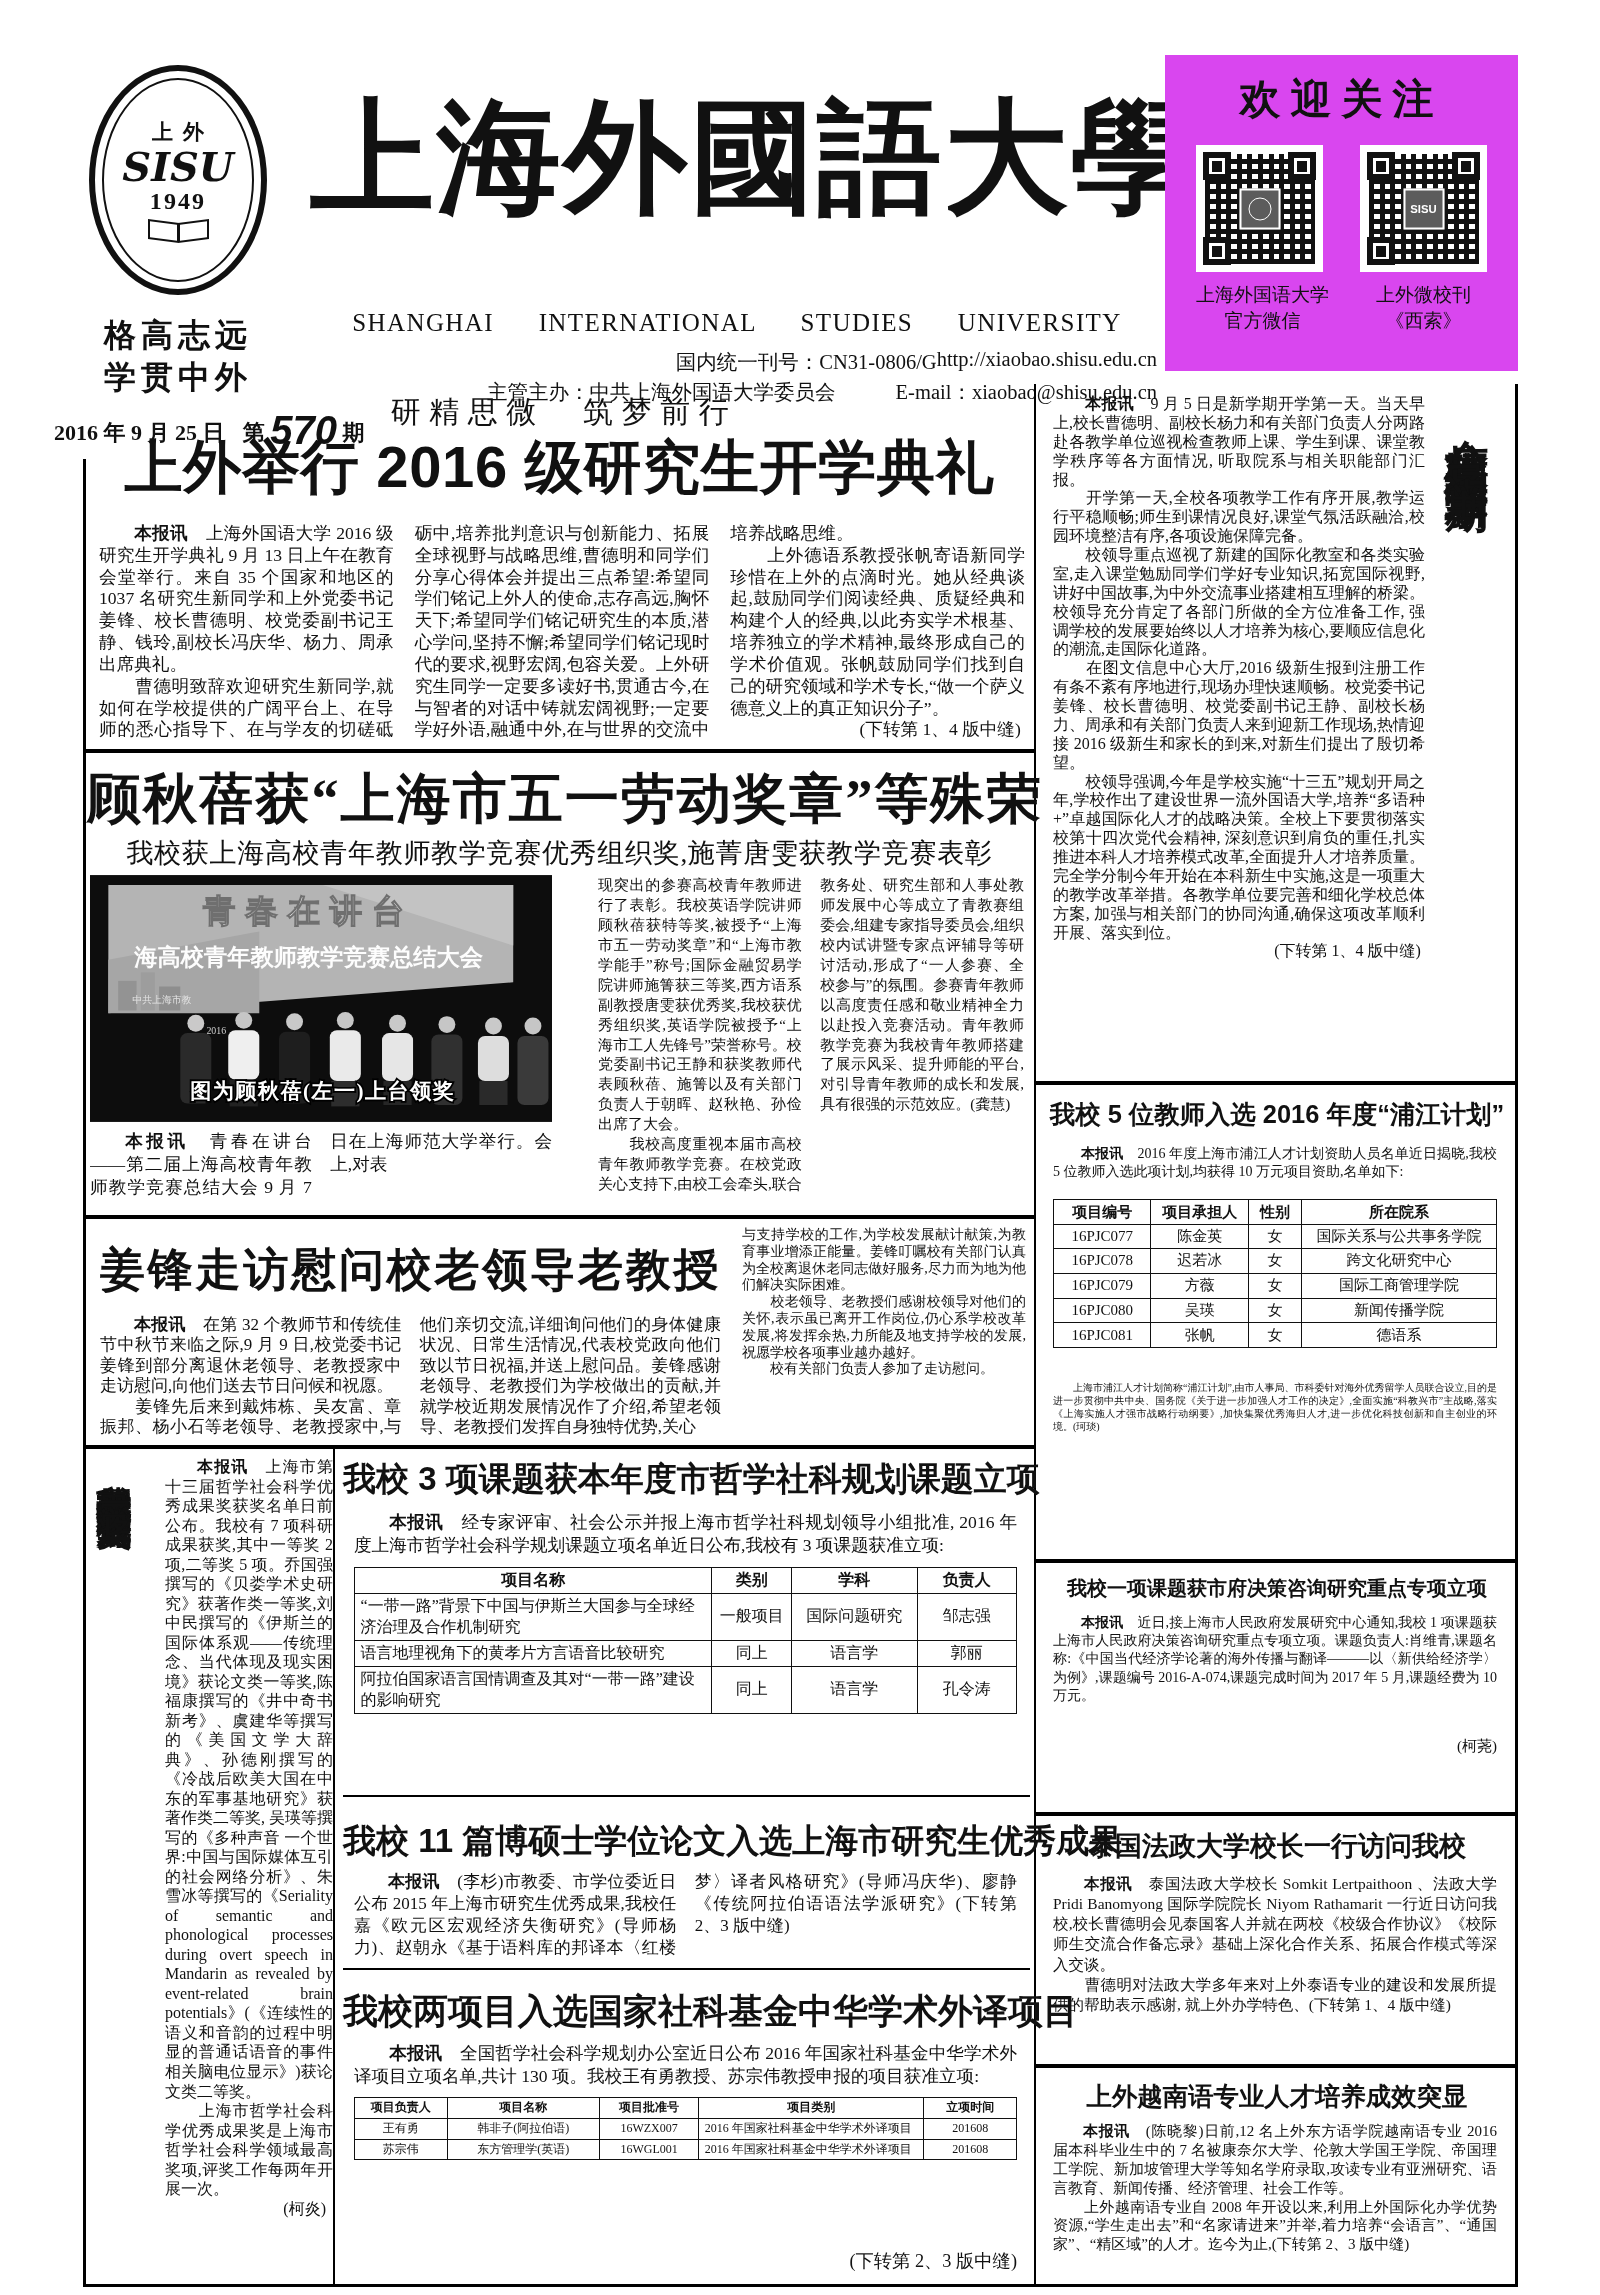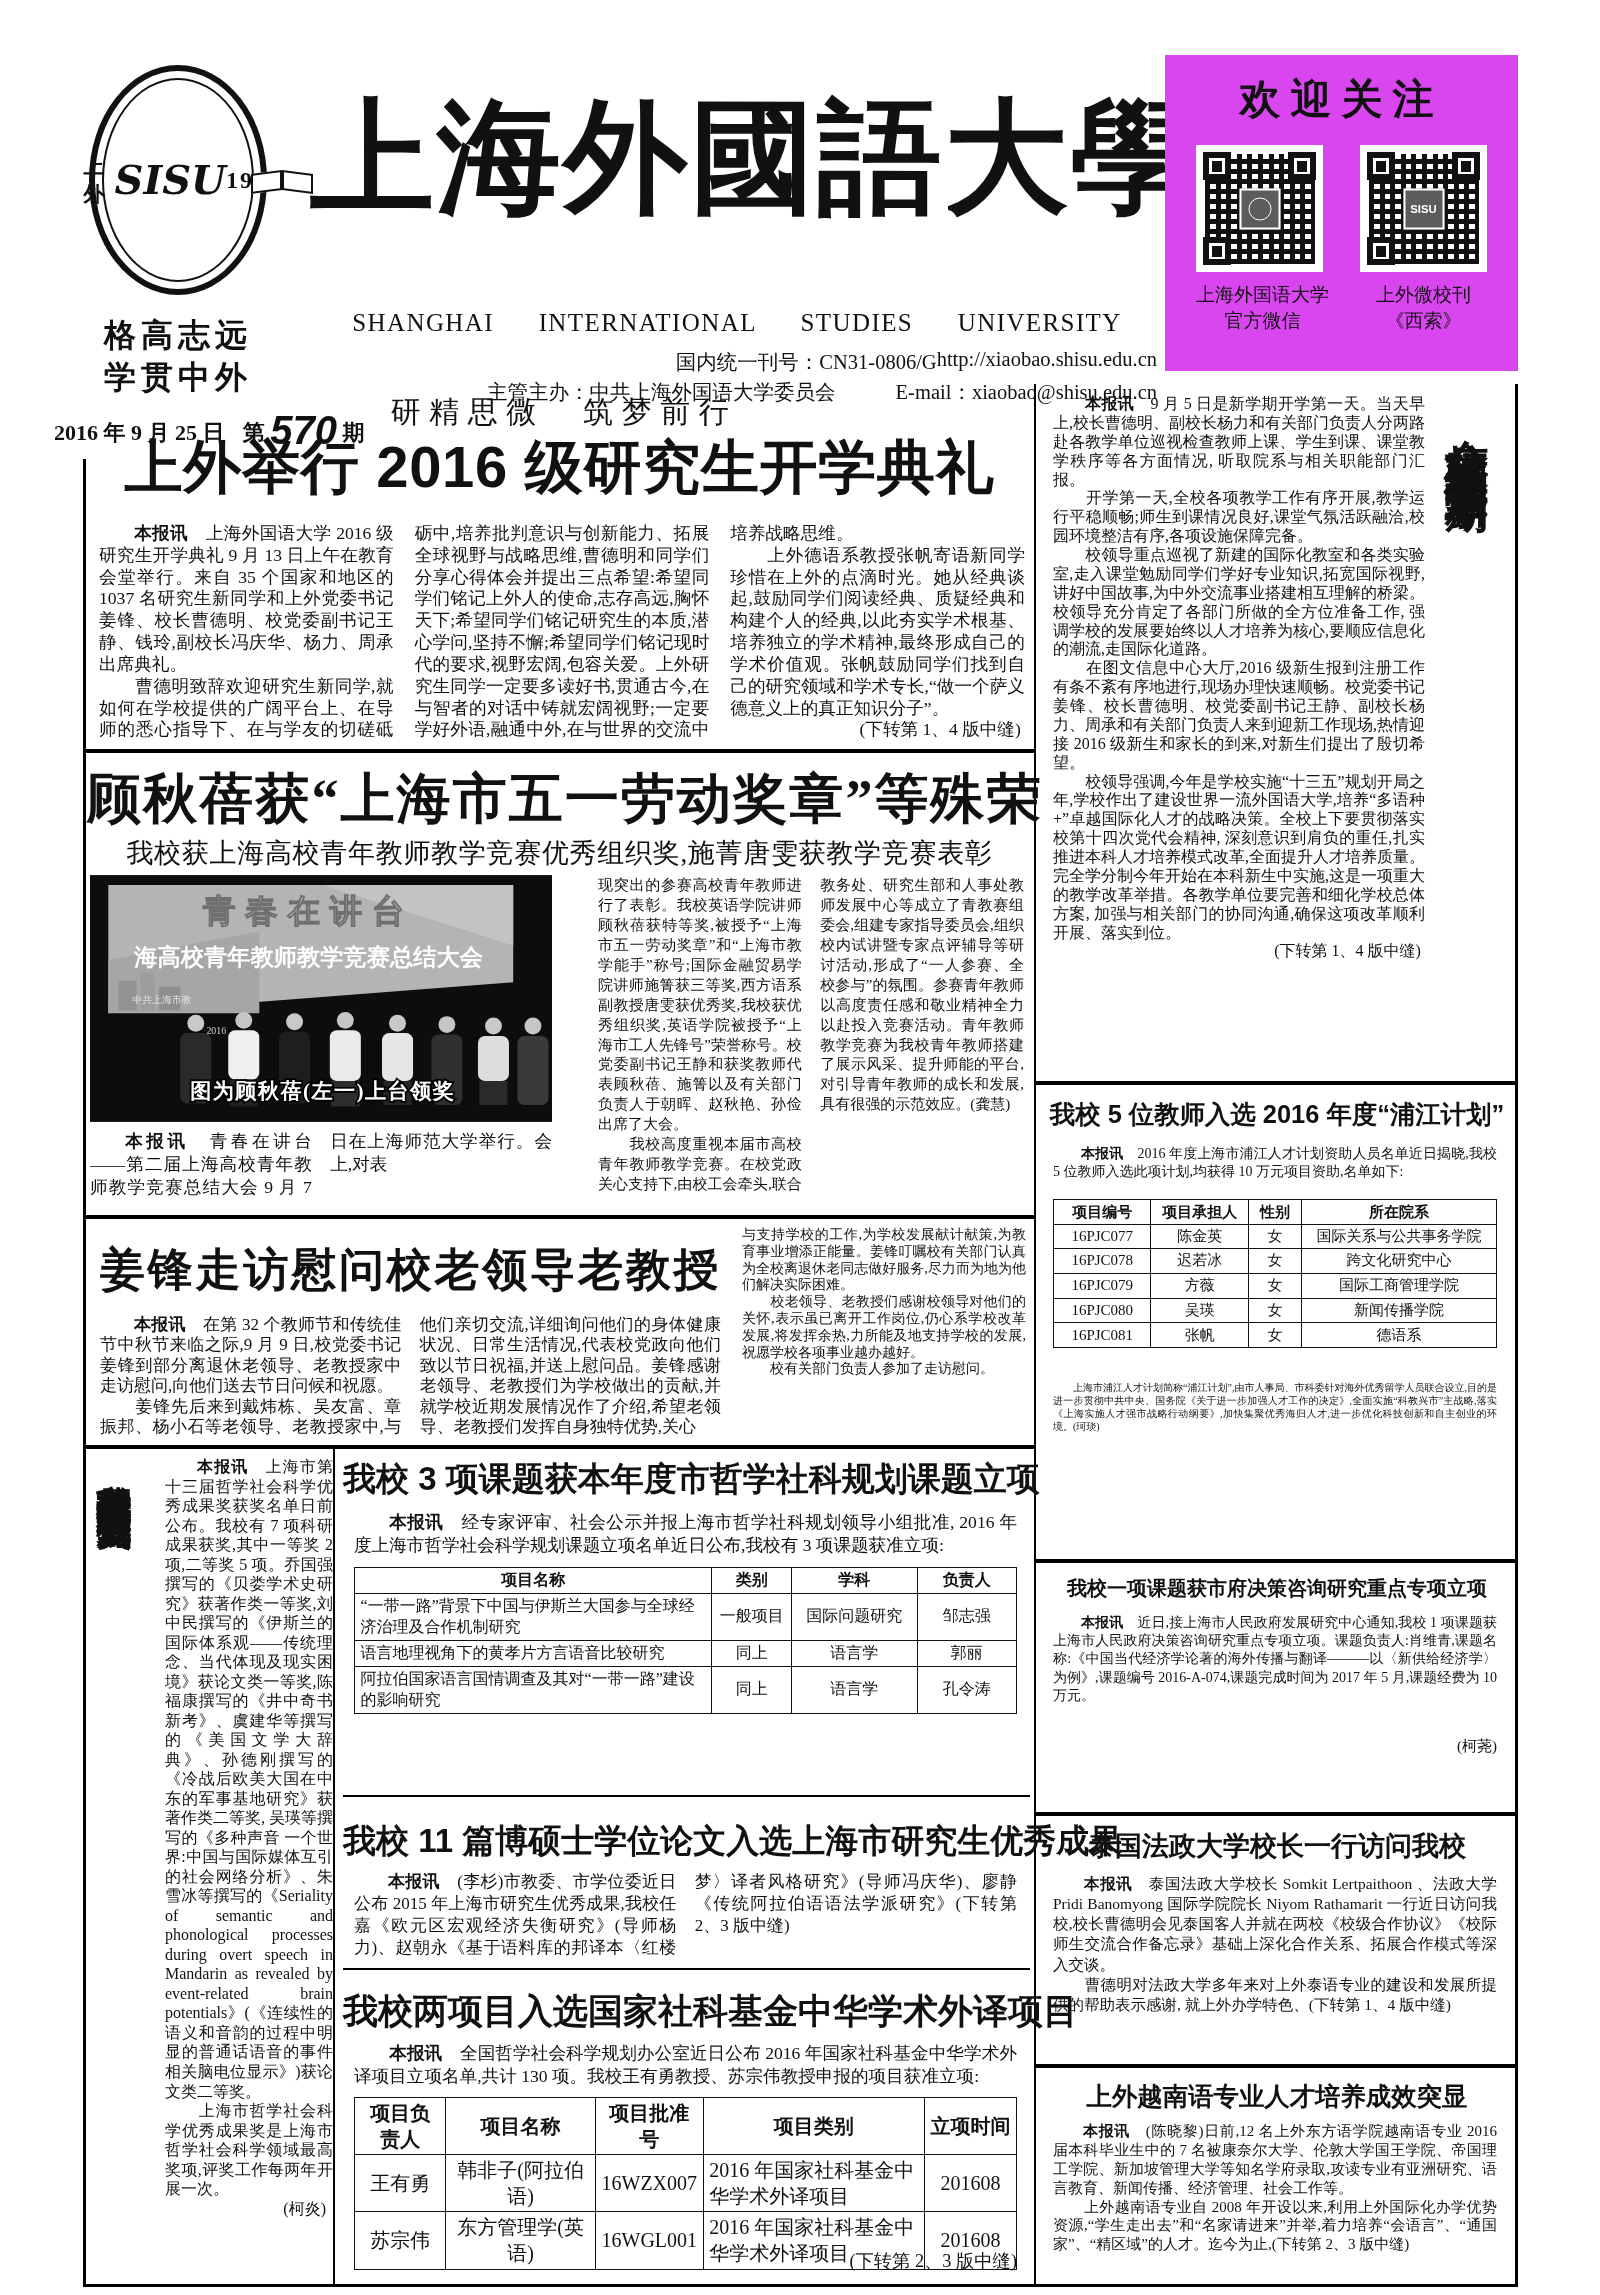--- a/index.html
+++ b/index.html
@@ -18,21 +18,21 @@
   .c2{columns:2;column-gap:18.3px;column-fill:auto}
   .c3{columns:3;column-gap:21px;column-fill:auto}
   .vtext{writing-mode:vertical-rl;text-orientation:upright}
   .rule{position:absolute;background:#000}
   .tb{border-collapse:collapse;width:100%;background:#fff}
   .tb th,.tb td{border:1.4px solid #111;padding:2.1px 5.6px;text-align:center;line-height:1.3}
   .tb th{font-family:"Liberation Sans","DejaVu Sans",sans-serif;font-weight:bold}
   .tl{text-align:left !important}
   
   .logo{position:absolute;left:89px;top:65px;width:178px;height:230px;border:6.3px solid #111;
-        border-radius:50%;box-sizing:border-box;display:flex;
+        border-radius:50%;box-sizing:border-box;display:flex;flex-direction:column;
         align-items:center;justify-content:center;text-align:center}
   .logo .inner{position:absolute;inset:7px;border:2.1px solid #111;border-radius:50%}
   .logo .l1{font-size:21px;font-weight:bold;letter-spacing:10px;margin-left:10px}
   .logo .l2{font-size:40px;font-weight:bold;font-style:italic;font-family:"DejaVu Serif",serif;line-height:1.05}
   .logo .l3{font-size:24px;font-weight:bold;letter-spacing:2.1px}
   .book{position:relative;width:61px;height:21px;margin-top:5.6px}
   .book:before,.book:after{content:"";position:absolute;top:0;width:27px;height:15.5px;border:2.1px solid #111;background:#fff}
   .book:before{left:0;transform:skewY(7deg)}
   .book:after{right:0;transform:skewY(-7deg)}
   .follow{position:absolute;left:1165px;top:55px;width:353px;height:316px;background:#d946ef}
@@ -353,21 +353,21 @@
       <b>本报讯</b><span class="bt">　(李杉)市教委、市学位委近日公布 2015 年上海市研究生优秀成果,我校任嘉《欧元区宏观经济失衡研究》(导师杨力)、赵朝永《基于语料库的邦译本〈红楼梦〉译者风格研究》(导师冯庆华)、廖静《传统阿拉伯语语法学派研究》(下转第 2、3 版中缝)</span>
     </p>
   </div>
 
   <div class="abs center nowrap hei" style="left:343px;top:1988px;width:687px;font-size:35px">我校两项目入选国家社科基金中华学术外译项目</div>
   <div class="abs" style="left:354px;top:2042px;width:663px;font-size:17.6px;line-height:1.3">
     <p class="lead-p" style="font-size:17.6px">
       <b>本报讯</b><span class="bt">　全国哲学社会科学规划办公室近日公布 2016 年国家社科基金中华学术外译项目立项名单,共计 130 项。我校王有勇教授、苏宗伟教授申报的项目获准立项:</span>
     </p>
   </div>
-  <table class="tb abs" style="left:354px;top:2097px;width:663px;font-size:20px">
+  <table class="tb abs" style="left:354px;top:2097px;width:663px;font-size:12px">
     <colgroup>
         <col style="width:14%">
         <col style="width:23%">
         <col style="width:15%">
         <col style="width:34%">
         <col style="width:14%">
       </colgroup>
     <tbody>
         <tr>
       <th>项目负责人</th>

